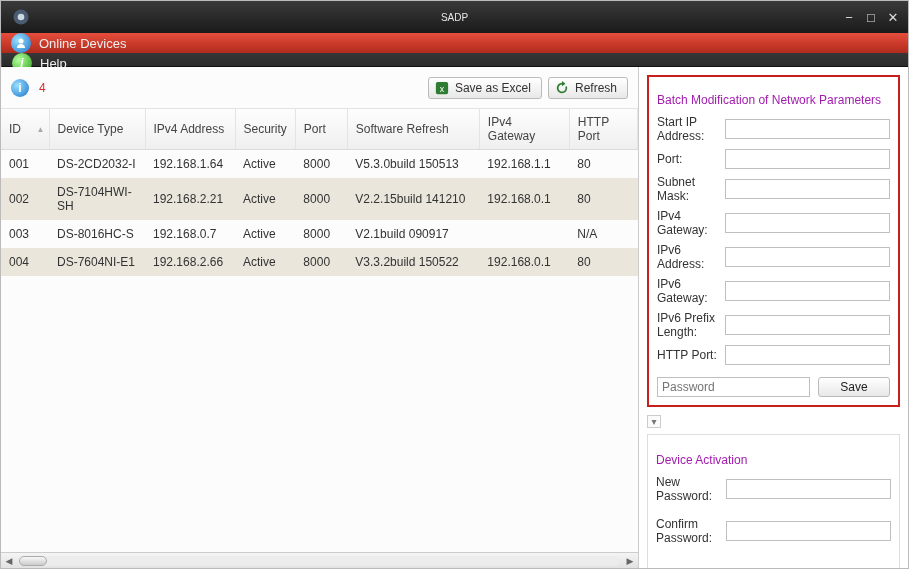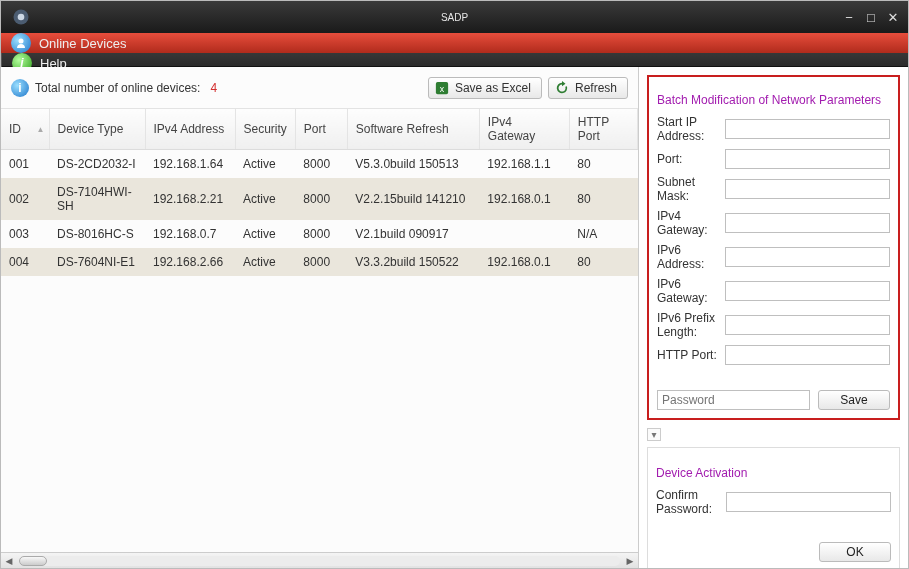--- a/index.html
+++ b/index.html
@@ -36,21 +36,21 @@
   .sb-btn { width:16px; height:100%; display:flex; align-items:center; justify-content:center; color:#666; font-size:9px; cursor:pointer;}
   .sb-track { flex:1; height:10px; background:#ececec; border-radius:5px; margin:0 2px; position:relative;}
   .sb-thumb { position:absolute; left:0; top:0; width:28px; height:10px; background:linear-gradient(to bottom,#f8f8f8,#ccc); border:1px solid #aaa; border-radius:5px; cursor:pointer;}
   .right { width:269px; padding:8px 8px 6px 8px; display:flex; flex-direction:column; gap:6px; overflow:hidden;}
   .panel { border:1px solid #ddd; padding:10px 8px 8px 8px; background:#fff;}
   .panel.highlight { border:2px solid #c81e1e; padding:8px;}
   .panel-title { color:#a21caf; font-size:12px; margin-bottom:8px;margin-top:8px;}
   .frow { display:flex; align-items:center; margin-bottom:6px; gap:6px;}
   .frow label { width:104px; color:#333; font-size:12px;}
   .frow input[type=text], .frow input[type=password], .passrow input { flex:1; height:20px; border:1px solid #bfbfbf; padding:0 4px; font-size:12px; background:#fff; }
-  .passrow { display:flex; align-items:center; margin-top:25px; gap:8px;}
+  .passrow { display:flex; align-items:center; margin-top:12px; gap:8px;}
   .passrow input { width:0; flex:1;}
   .btn { background:linear-gradient(to bottom,#fff,#e8e8e8); border:1px solid #bbb; border-radius:3px; padding:2px 0; width:72px; text-align:center; cursor:pointer; color:#222; font-size:12px;}
   .chevron { width:14px; height:14px; border:1px solid #ccc; background:#fbfbfb; display:flex; align-items:center; justify-content:center; color:#777; font-size:10px; cursor:pointer; align-self:flex-start; margin-top:2px;}
   .chk-row { display:flex; align-items:center; gap:8px; color:#333; margin:6px 0 2px 0;}
   .chk { width:13px; height:13px; border:1px solid #a8a8a8; background:#fff;}
   .ok-row { display:flex; justify-content:flex-end; margin-top:20px;}
 </style>
 </head>
 <body>
 
@@ -83,21 +83,20 @@
     <div class="tab help">
       <span class="tab-icon" style="color:#fff; font-style:italic; font-weight:bold; font-size:12px;">i</span>
       <span>Help</span>
     </div>
   </div>
 
   <div class="content">
     <div class="left">
       <div class="toolbar">
         <div class="info-icon">i</div>
-        <span class="tot-label">Total number of online devices:</span>
         <span class="tot-num">4</span>
         <div class="spacer"></div>
         <div class="toolbtn">
           <span class="ticon">
               <svg viewBox="0 0 16 16" width="14" height="14">
                 <rect x="1" y="1" width="14" height="14" rx="2" fill="#2e7d32"></rect>
                 <text x="8" y="12" font-size="10" fill="#fff" text-anchor="middle" font-family="Arial">x</text>
               </svg>
             </span>
           <span>Save as Excel</span>
@@ -218,20 +217,24 @@
         <div class="passrow">
           <input type="text" placeholder="Password" style="">
           <div class="btn">Save</div>
         </div>
       </div>
 
       <div class="chevron">▾</div>
 
       <div class="panel" style="flex:1; display:flex; flex-direction:column;">
         <div class="panel-title">Device Activation</div>
+        <div class="frow" style="margin-bottom:14px;">
+            <label>New Password:</label>
+            <input type="password" style="">
+          </div>
         <div class="frow">
             <label>Confirm Password:</label>
             <input type="password" style="">
           </div>
         <div class="ok-row">
             <div class="btn">OK</div>
           </div>
         <div class="chk-row">
           <div class="chk"></div>
           <span>Enable DHCP in Batch</span>

